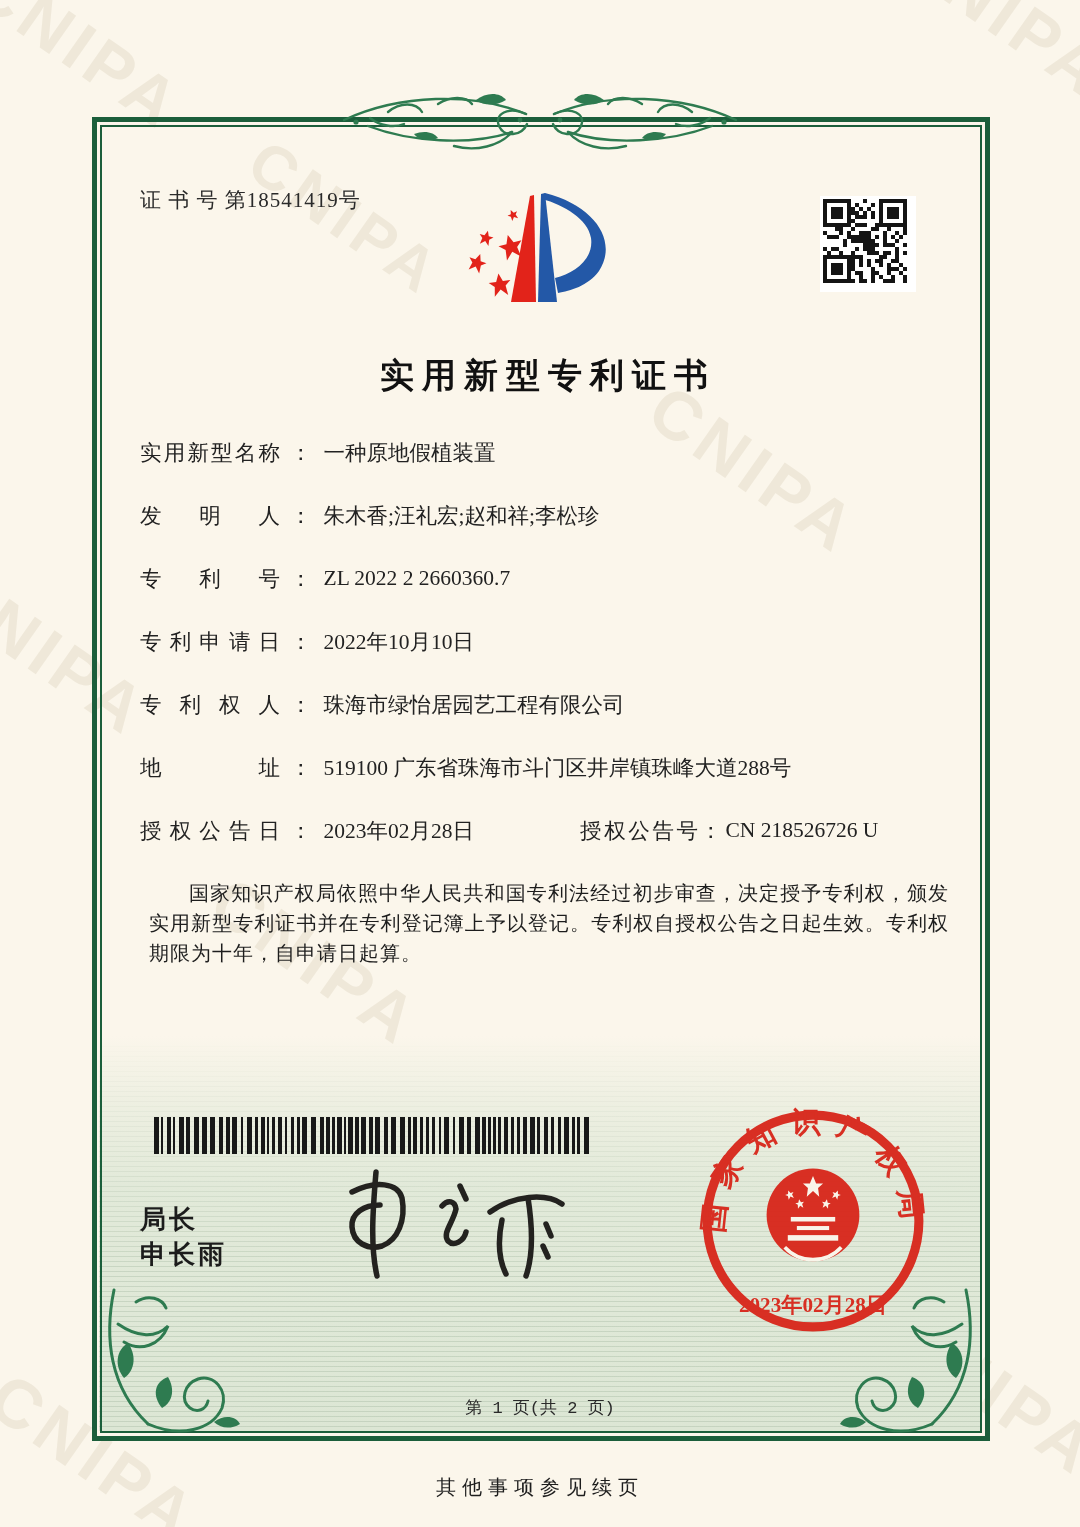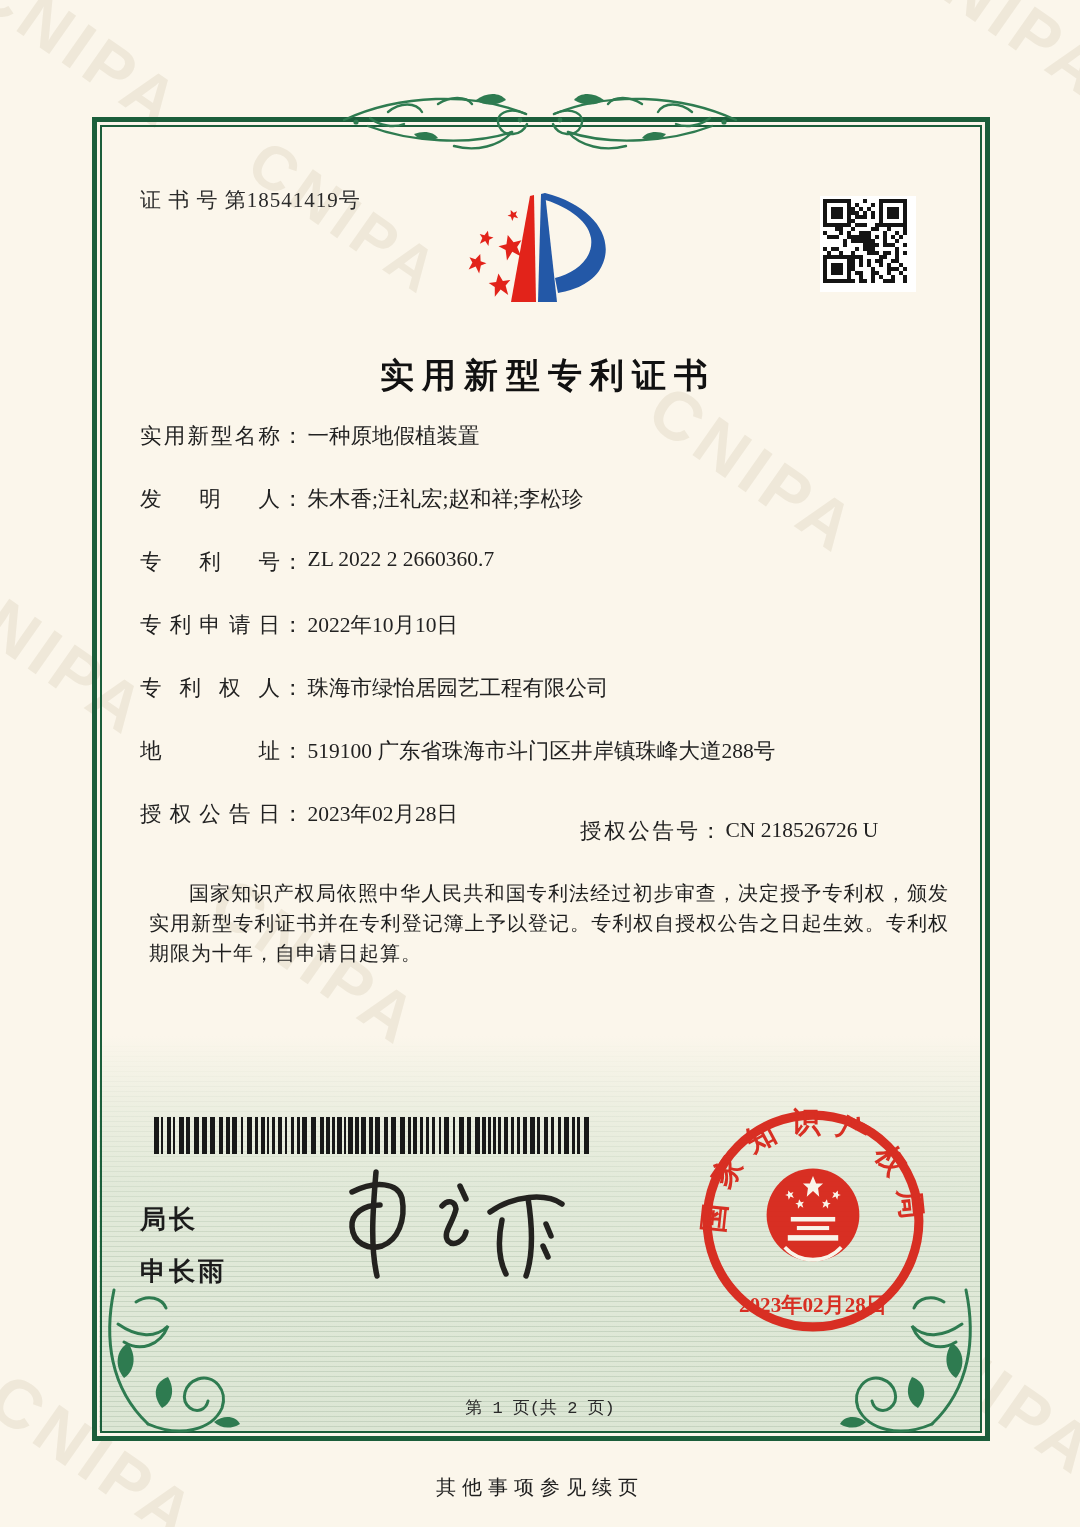--- a/index.html
+++ b/index.html
@@ -29,37 +29,37 @@
 
   
   .content{position:absolute;inset:0;z-index:4;}
   .cert-no{position:absolute;left:140px;top:186px;font-size:21px;color:#2a2a2a;letter-spacing:1px;}
   .logo{position:absolute;left:446px;top:184px;}
   .qr{position:absolute;left:820px;top:196px;width:90px;height:90px;background:#fff;padding:3px;}
   .title{position:absolute;left:0;right:0;top:330px;text-align:center;font-size:34px;
          font-weight:bold;color:#111;letter-spacing:8px;margin-left:16px;}
 
   .fields{position:absolute;left:140px;top:421px;width:810px;}
-  .frow{height:63px;display:flex;font-size:21.5px;color:#222;position:relative;}
+  .frow{height:63px;display:flex;align-items:center;font-size:21.5px;color:#222;position:relative;gap:8px;}
   .flabel{display:inline-block;width:140px;text-align:justify;text-align-last:justify;}
   .fcolon{display:inline-block;margin:0 4px 0 2px;}
   .fvalue{white-space:nowrap;}
   .grant-right{position:absolute;left:402px;top:0;height:63px;display:flex;align-items:center;}
   .flabel.short{width:118px;margin-left:38px;}
 
   .paras{position:absolute;left:141px;top:878px;width:800px;font-size:20px;line-height:30px;color:#1d1d1d;margin-left:8px;}
   .paras p{margin:0 0 15px 0;text-indent:2em;text-align:justify;letter-spacing:1px;}
 
   .barcode{position:absolute;left:154px;top:1117px;width:442px;height:37px;font-size:0;white-space:nowrap;overflow:hidden;}
   .barcode i,.barcode u{display:inline-block;height:100%;vertical-align:top;text-decoration:none;}
   .barcode i{background:#181818;}
 
   .commissioner{position:absolute;left:140px;top:1202px;font-family:"Liberation Sans",sans-serif;
                 font-weight:bold;color:#1c1c1c;font-size:26px;letter-spacing:3px;}
-  .commissioner div{margin-bottom:17px;}
+  .commissioner div{}
   .signature{position:absolute;left:322px;top:1160px;}
   .seal{position:absolute;left:696px;top:1104px;opacity:.96;}
 
   .page-footer{position:absolute;left:0;right:0;top:1396px;text-align:center;font-size:17px;color:#2a2a2a;font-family:Liberation Mono, monospace;}
   .continuation{position:absolute;left:0;right:0;top:1474px;text-align:center;font-size:20px;
                 color:#1d1d1d;letter-spacing:6px;}
   .defs-holder{position:absolute;width:0;height:0;overflow:hidden;}
 </style>
 </head>
 <body>

